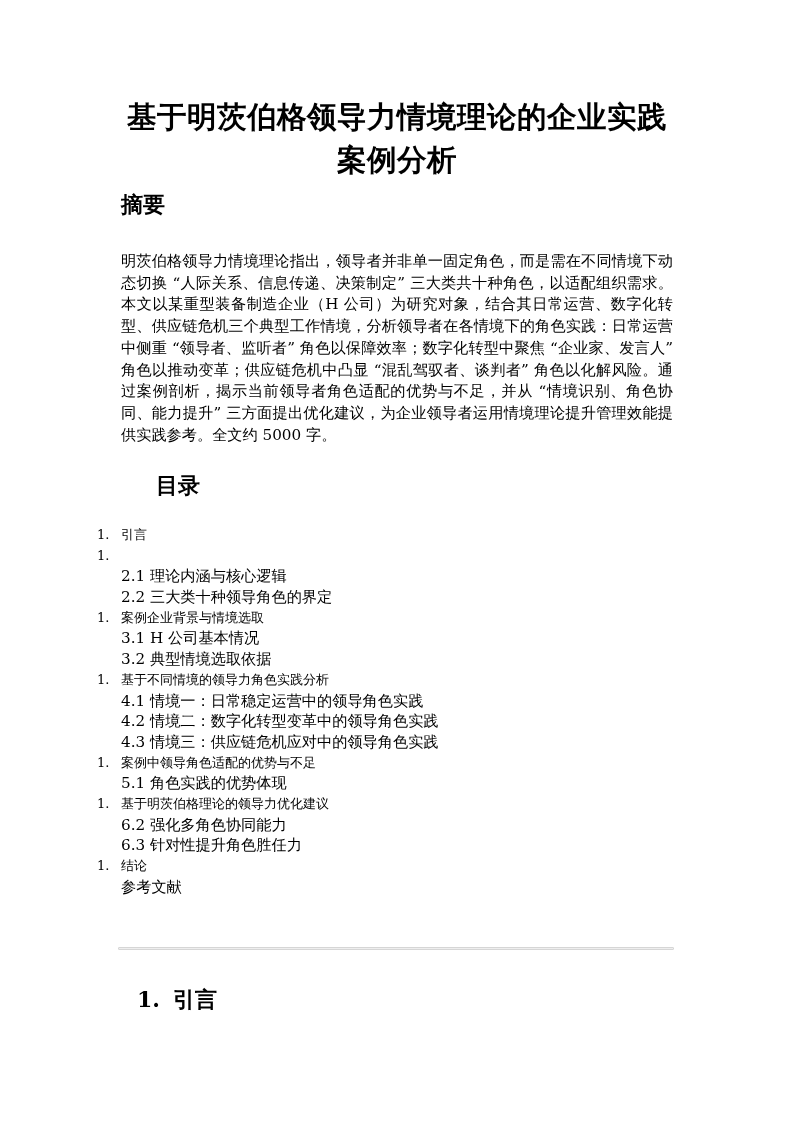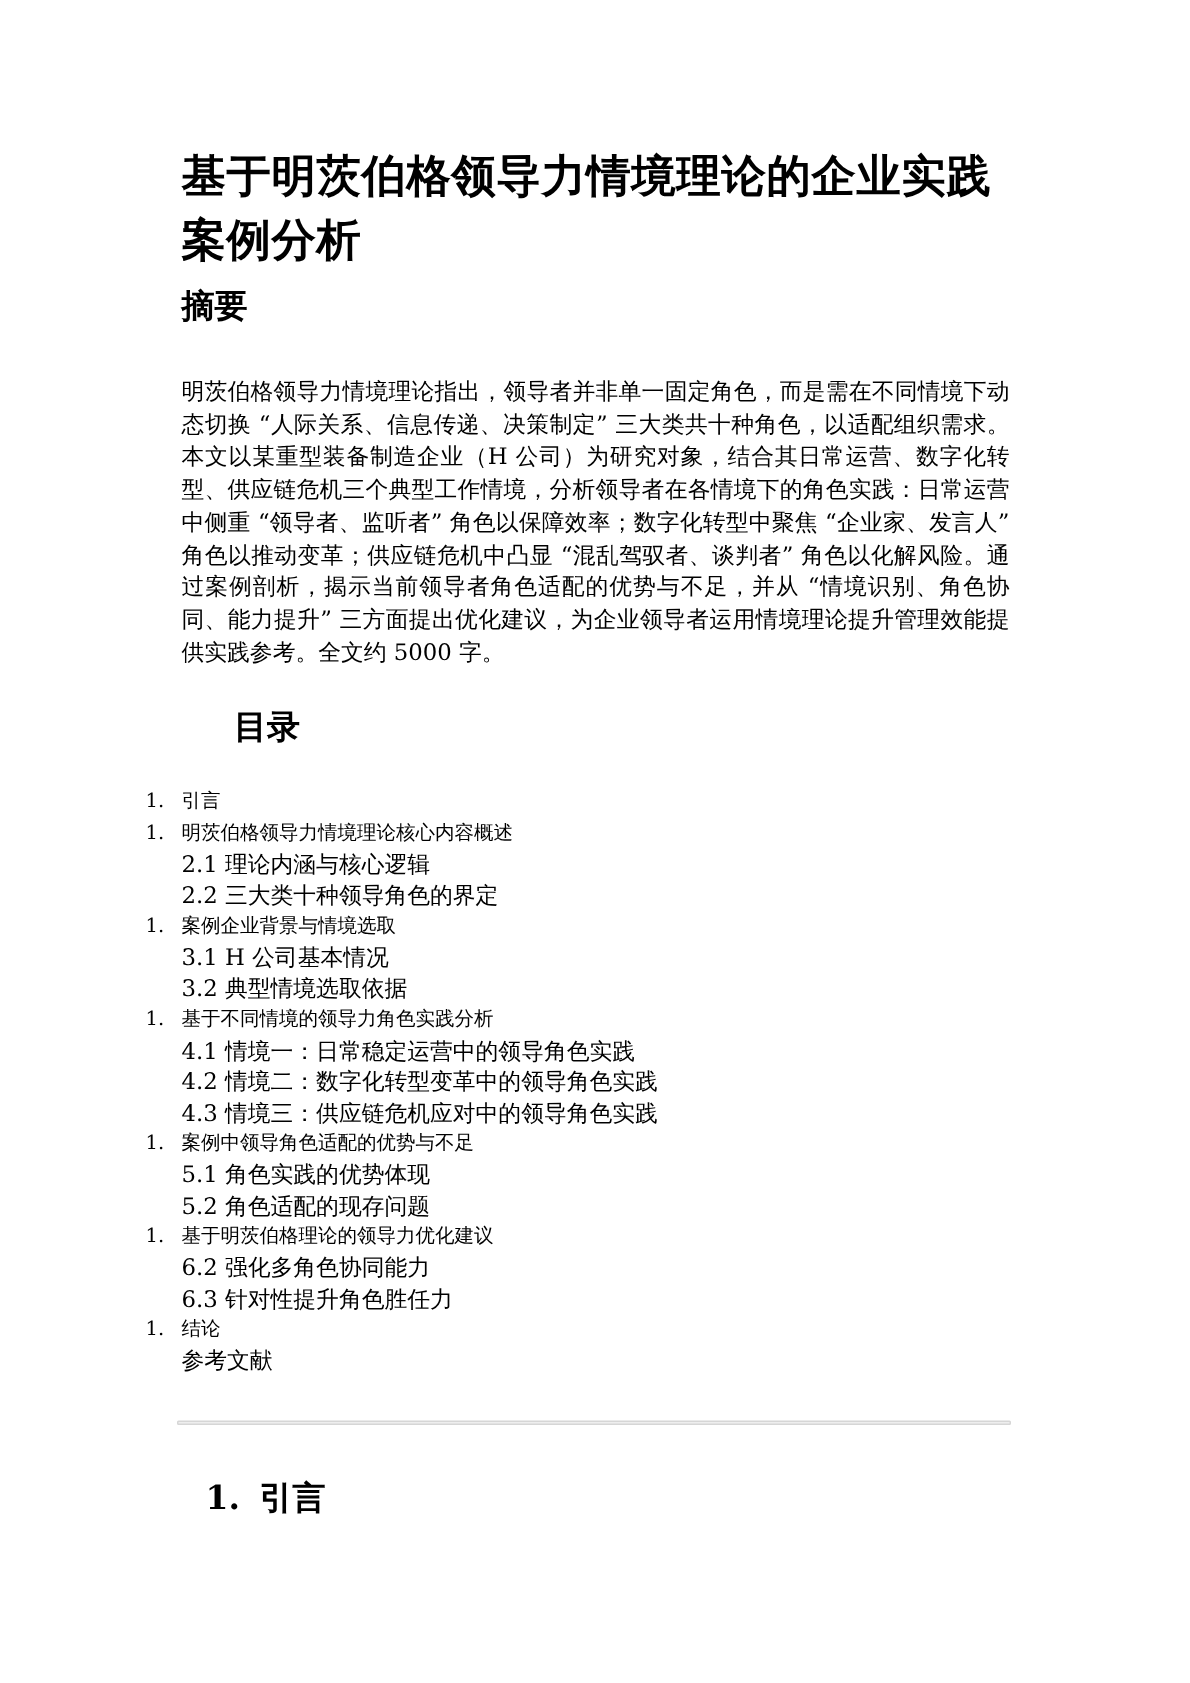--- a/index.html
+++ b/index.html
@@ -25,20 +25,21 @@
       position: absolute;
       left: 0;
       top: 96px;
       width: 552px;
       margin: 0;
       font-family: "DejaVu Sans", "Liberation Sans", sans-serif;
       font-weight: bold;
       font-size: 29.5px;
       line-height: 43px;
       letter-spacing: 0.5px;
+      text-align: center;
     }
     .h2 {
       position: absolute;
       left: 0;
       margin: 0;
       font-family: "DejaVu Sans", "Liberation Sans", sans-serif;
       font-weight: bold;
       font-size: 22px;
       line-height: 28px;
     }
@@ -129,21 +130,20 @@
 
   <h2 class="h2 toc-heading">目录</h2>
 
   <ul class="toc">
     <li class="toc-row">
       <span class="num">1.</span>
       <span class="label-top">引言</span>
     </li>
     <li class="toc-row">
       <span class="num">1.</span>
-      <span class="label-top">明茨伯格领导力情境理论核心内容概述</span>
     </li>
     <li class="toc-row">
       <span class="label-sub">2.1 理论内涵与核心逻辑</span>
     </li>
     <li class="toc-row">
       <span class="label-sub">2.2 三大类十种领导角色的界定</span>
     </li>
     <li class="toc-row">
       <span class="num">1.</span>
       <span class="label-top">案例企业背景与情境选取</span>
@@ -166,23 +166,20 @@
     </li>
     <li class="toc-row">
       <span class="label-sub">4.3 情境三：供应链危机应对中的领导角色实践</span>
     </li>
     <li class="toc-row">
       <span class="num">1.</span>
       <span class="label-top">案例中领导角色适配的优势与不足</span>
     </li>
     <li class="toc-row">
       <span class="label-sub">5.1 角色实践的优势体现</span>
-    </li>
-    <li class="toc-row">
-      <span class="label-sub">5.2 角色适配的现存问题</span>
     </li>
     <li class="toc-row">
       <span class="num">1.</span>
       <span class="label-top">基于明茨伯格理论的领导力优化建议</span>
     </li>
     <li class="toc-row">
       <span class="label-sub">6.2 强化多角色协同能力</span>
     </li>
     <li class="toc-row">
       <span class="label-sub">6.3 针对性提升角色胜任力</span>

